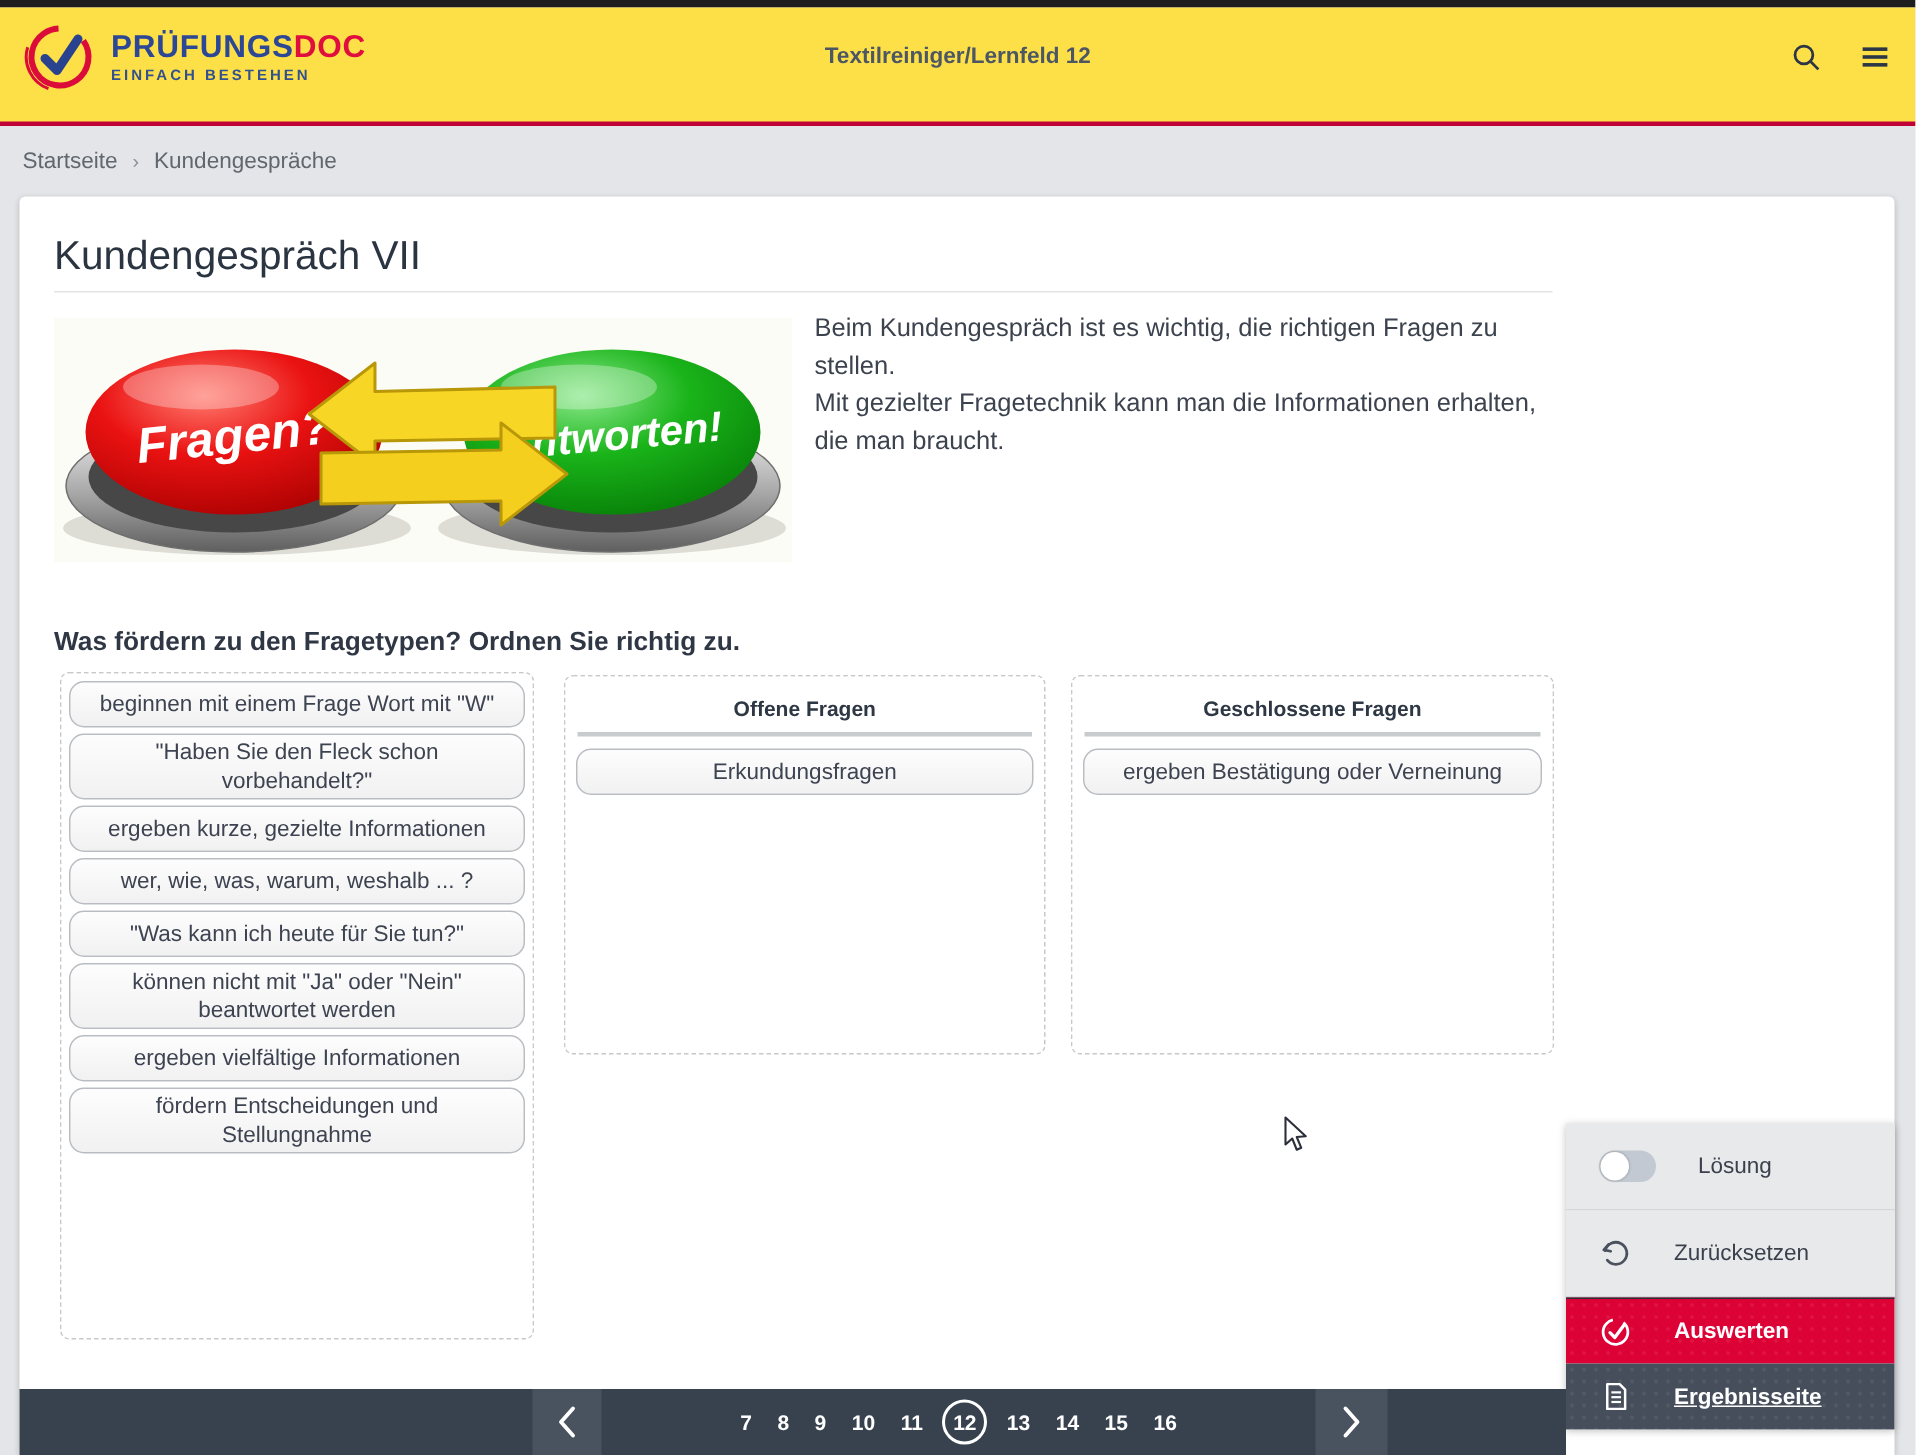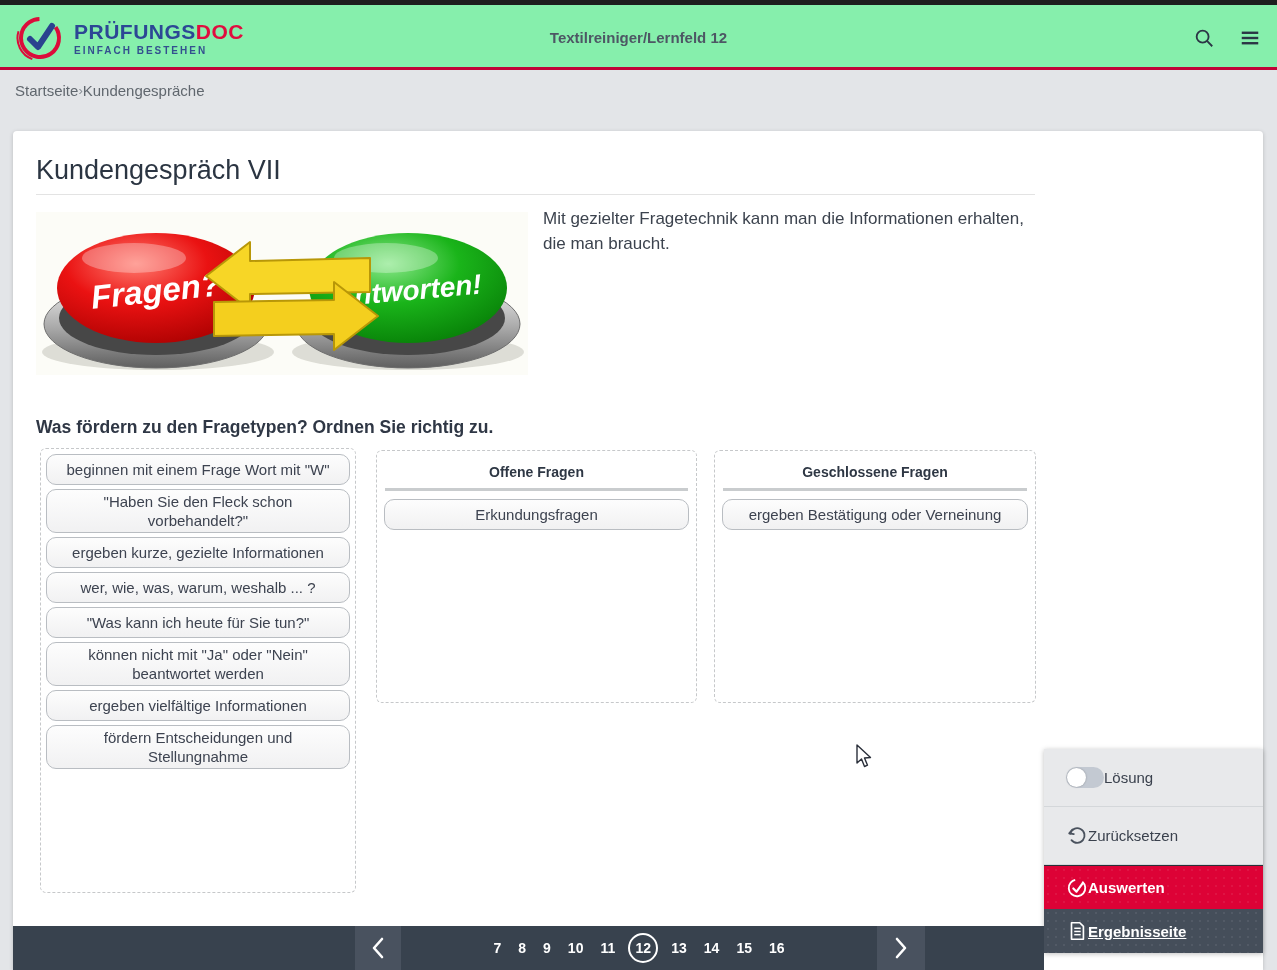--- a/index.html
+++ b/index.html
@@ -6,37 +6,37 @@
   html,body { margin:0; padding:0; }
   body {
     width:1277px; height:970px; position:relative; overflow:hidden;
     background:#e3e5e8;
     font-family:"Liberation Sans","DejaVu Sans",sans-serif;
     color:#3a414d;
   }
   
   .topbar { position:absolute; left:0; top:0; width:1277px; height:5px; background:#1e1e1e; }
   .header {
-    position:absolute; left:0; top:5px; width:1277px; height:65px;
-    background:#86efac; border-bottom:3px solid #c00337;
+    position:absolute; left:0; top:5px; width:1277px; height:79px;
+    background:#fde047; border-bottom:3px solid #c00337;
   }
   .brand { position:absolute; left:16px; top:9px; display:flex; align-items:center; gap:10px; cursor:pointer; }
   .brand-words { line-height:1; }
   .brand-line1 { font-size:21px; font-weight:bold; letter-spacing:.5px; }
   .brand-primary { color:#2c4795; }
   .brand-accent { color:#e00d3f; }
   .brand-tagline { font-size:10px; font-weight:bold; letter-spacing:2px; color:#33508f; margin-top:4px; }
   .header-title {
     position:absolute; left:0; right:0; top:24px; text-align:center;
     font-size:15px; font-weight:bold; color:#4d5764;
   }
   .header-icons { position:absolute; right:16px; top:22px; display:flex; gap:24px; align-items:center; }
   .hicon { width:22px; height:22px; cursor:pointer; }
   
-  .breadcrumb { position:absolute; left:15px; top:82px; font-size:15px; color:#60676e; display:flex; align-items:center; }
+  .breadcrumb { position:absolute; left:15px; top:99px; font-size:15px; color:#60676e; display:flex; gap:10px; align-items:center; }
   .crumb-link { cursor:pointer; }
   .crumb-sep { color:#8a9097; font-size:13px; }
   
   .card {
     position:absolute; left:13px; top:131px; width:1250px; height:839px;
     background:#ffffff; border-radius:4px 4px 0 0;
     box-shadow:0 1px 4px rgba(0,0,0,.18);
   }
   .page-title { position:absolute; left:36px; top:155px; font-size:27px; color:#2b3542; }
   .title-rule { position:absolute; left:36px; top:194px; width:999px; height:1px; background:#e3e3e3; }
@@ -58,21 +58,21 @@
     border:1px solid #b9bdc2; border-radius:10px; cursor:grab;
   }
   .zone { position:absolute; top:450px; height:253px; padding:4px; }
   .zone-1 { left:376px; width:321px; }
   .zone-2 { left:714px; width:322px; }
   .zone-title { text-align:center; font-size:14px; font-weight:bold; color:#2e3744; padding:9px 0 8px 0; }
   .zone-rule { height:3px; background:#c9ccce; margin:0 4px 8px 4px; }
   .zone-items { display:flex; flex-direction:column; gap:4px; padding:0 3px; }
   
   .side-panel { position:absolute; left:1044px; top:749px; width:219px; box-shadow:0 1px 5px rgba(0,0,0,.25); }
-  .side-row { height:58px; display:flex; align-items:center; gap:0; padding-left:22px; font-size:15px; cursor:pointer; }
+  .side-row { height:58px; display:flex; align-items:center; gap:28px; padding-left:22px; font-size:15px; cursor:pointer; }
   .row-light { background:#e8e9eb; color:#3a414d; border-bottom:1px solid #d4d7da; }
   .row-red { background:#dd0236; color:#ffffff; font-weight:bold; height:44px; border-top:1px solid #2a2f38; }
   .row-dark { background:#454e5a; color:#ffffff; font-weight:bold; height:44px; align-items:center;text-decoration:underline; }
   .dots { background-image:radial-gradient(rgba(255,255,255,.07) 1px, transparent 1.4px); background-size:8px 8px; }
   .toggle { width:38px; height:21px; border-radius:11px; background:#c3c9d2; position:relative; flex:0 0 auto; }
   .toggle .knob { position:absolute; left:1px; top:1px; width:19px; height:19px; border-radius:50%; background:#ffffff; box-shadow:0 0 2px rgba(0,0,0,.3); }
   .side-icon { width:22px; height:22px; flex:0 0 auto; }
   
   .footer { position:absolute; left:13px; top:926px; width:1031px; height:44px; background:#38424e; }
   .nav-btn { position:absolute; top:0; height:44px; background:#49525f; display:flex; align-items:center; justify-content:center; cursor:pointer; }
@@ -170,20 +170,21 @@
     </g>
 
     <g>
       <polygon points="170,64 214,30 214,49 334,46 334,80 214,82 214,98" fill="#f7d626" stroke="#b89708" stroke-width="2" stroke-linejoin="round"></polygon>
       <polygon points="342,104 298,70 298,88 178,90 178,124 298,122 298,138" fill="#f4cf1e" stroke="#b89708" stroke-width="2" stroke-linejoin="round"></polygon>
     </g>
   </svg>
 </div>
 
 <div class="intro">
+  <p>Beim Kundengespräch ist es wichtig, die richtigen Fragen zu stellen.</p>
   <p>Mit gezielter Fragetechnik kann man die Informationen erhalten, die man braucht.</p>
 </div>
 
 <div class="question">Was fördern zu den Fragetypen? Ordnen Sie richtig zu.</div>
 
 <div class="source-list dashed-box" id="source-list">
     <div class="pill">beginnen mit einem Frage Wort mit "W"</div>
     <div class="pill">"Haben Sie den Fleck schon vorbehandelt?"</div>
     <div class="pill">ergeben kurze, gezielte Informationen</div>
     <div class="pill">wer, wie, was, warum, weshalb ... ?</div>

